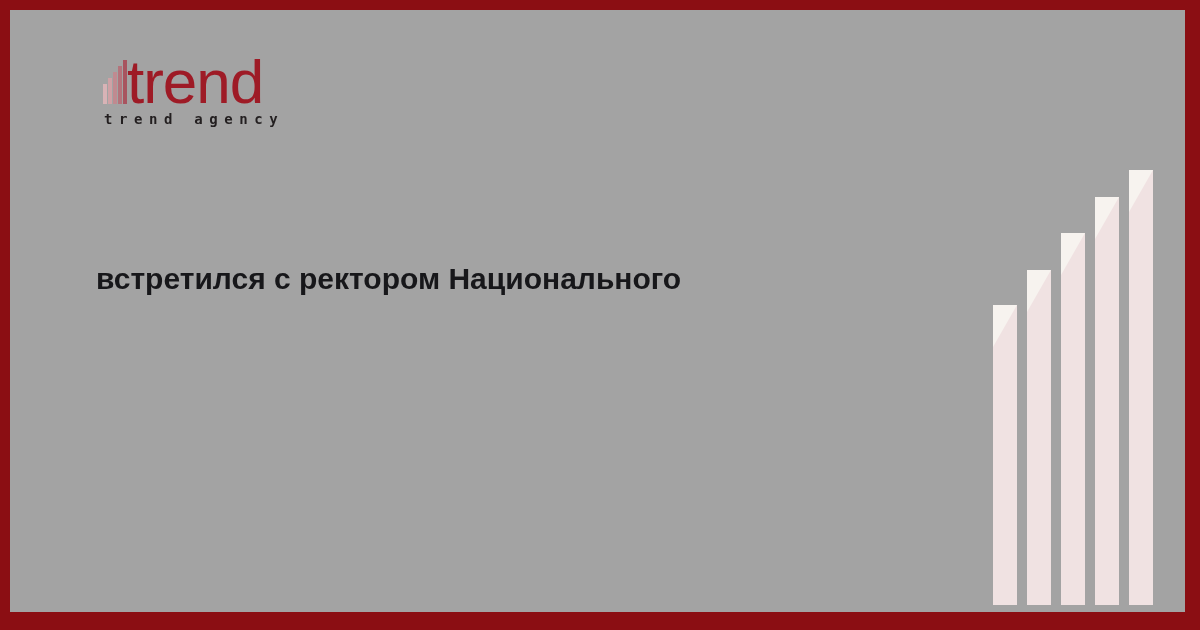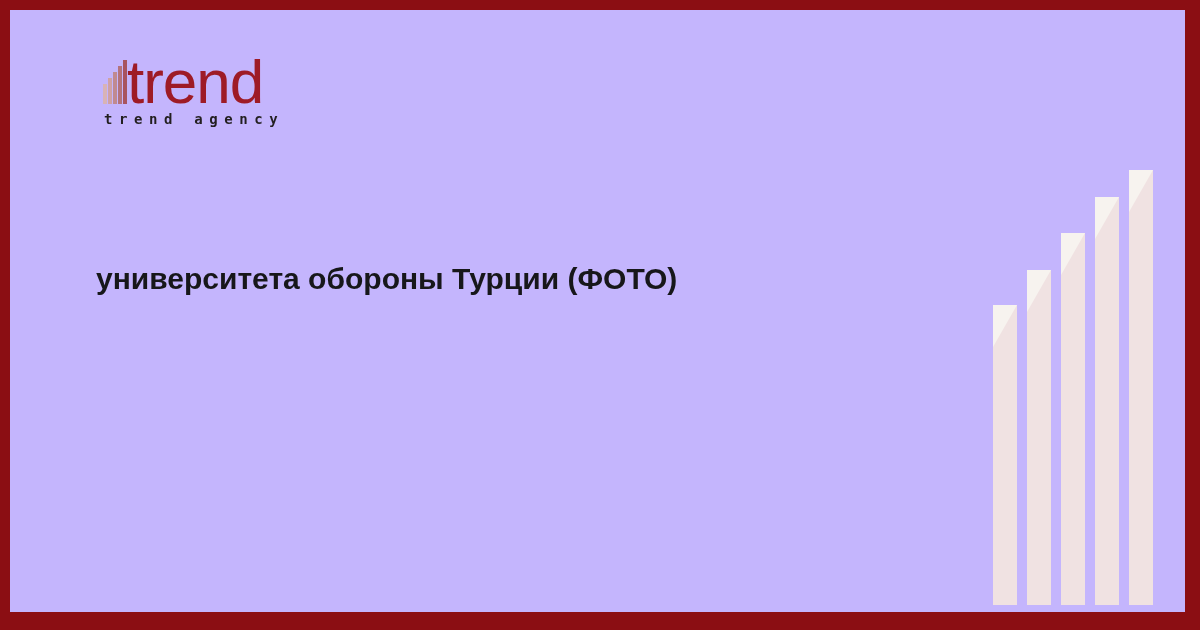--- a/index.html
+++ b/index.html
@@ -20,21 +20,21 @@
     border-top: 10px solid #8b0e13;
     border-left: 10px solid #8b0e13;
     border-right: 15px solid #8b0e13;
     border-bottom: 18px solid #8b0e13;
     overflow: hidden;
   }
 
   .canvas {
     position: absolute;
     inset: 0;
-    background: #c4b5fd;
+    background: #a3a3a3;
     overflow: hidden;
   }
 
   
   .watermark {
     position: absolute;
     right: 32px;
     top: 160px;
     width: 160px;
     height: 435px;
@@ -162,17 +162,17 @@
         <span class="lbar lb2"></span>
         <span class="lbar lb3"></span>
         <span class="lbar lb4"></span>
         <span class="lbar lb5"></span>
       </span>
       <span class="logo-word">trend</span>
       <span class="logo-tag">trend agency</span>
     </div>
 
     <div class="headline">
-      <span class="hline">университета обороны Турции (ФОТО)</span>
+      <span class="hline">встретился с ректором Национального</span>
     </div>
 
   </div>
 </div>
 
 </body></html>

